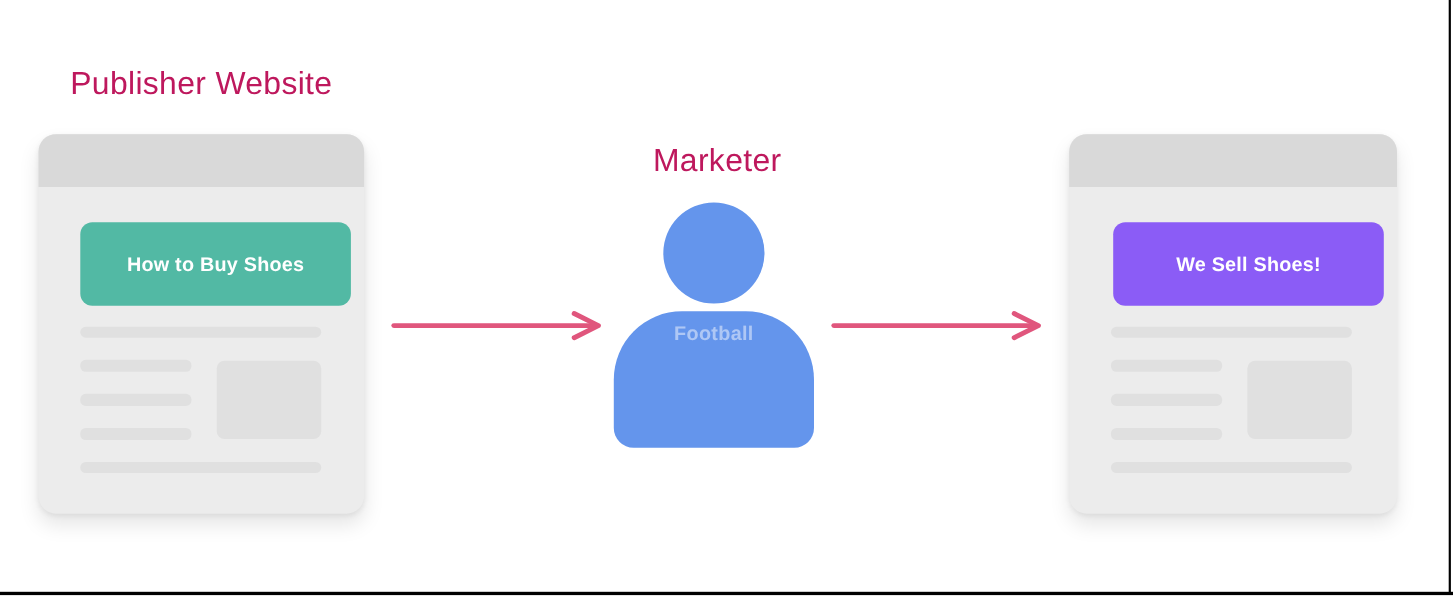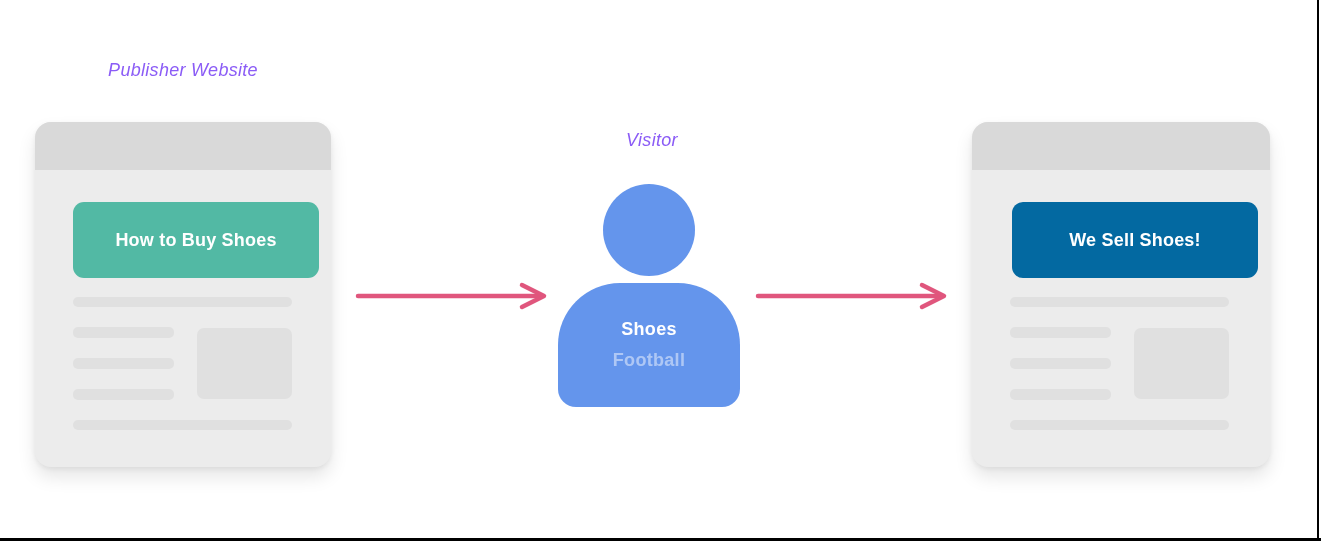--- a/index.html
+++ b/index.html
@@ -15,25 +15,24 @@
   }
 
   
   .right-line  { position: absolute; left: 1317px; top: 0; width: 2px; height: 540px; background: #000; }
   .bottom-line { position: absolute; left: 0; top: 538px; width: 1321px; height: 3px; background: #000; }
 
   
   .section-title {
     position: absolute;
     top: 60px;
-    font-size: 18px;
-    color: #8b5cf6;
+    font-size: 29px;
+    color: #be185d;
     text-align: center;
     letter-spacing: 0.3px;
-    font-style: italic;
   }
   .title-publisher { left: 35px;  width: 296px; }
   .title-visitor   { left: 552px; width: 200px; top: 130px; }
   .title-marketer  { left: 972px; width: 298px; }
 
   
   .site-card {
     position: absolute;
     top: 122px;
     width: 296px;
@@ -62,21 +61,21 @@
     display: flex;
     align-items: center;
     justify-content: center;
     color: #ffffff;
     font-weight: bold;
     font-size: 18px;
     letter-spacing: 0.2px;
     cursor: pointer;
   }
   .ad-teal   { background: #52b9a4; }
-  .ad-purple { background: #0369a1; }
+  .ad-purple { background: #8b5cf6; }
 
   
   .sk { position: absolute; background: #e0e0e0; border-radius: 5px; }
   .sk-full-1  { left: 38px; top: 175px; width: 219px; height: 10px; }
   .sk-short-1 { left: 38px; top: 205px; width: 101px; height: 11px; }
   .sk-short-2 { left: 38px; top: 236px; width: 101px; height: 11px; }
   .sk-short-3 { left: 38px; top: 267px; width: 101px; height: 11px; }
   .sk-block   { left: 162px; top: 206px; width: 95px; height: 71px; border-radius: 7px; }
   .sk-full-2  { left: 38px; top: 298px; width: 219px; height: 10px; }
 
@@ -134,25 +133,24 @@
     <div class="sk sk-short-3"></div>
     <div class="sk sk-block"></div>
     <div class="sk sk-full-2"></div>
   </div>
 
   <svg class="flow-arrow arrow-1" viewBox="0 0 205 30">
     <line class="stroke" x1="6" y1="15" x2="186" y2="15"></line>
     <polyline class="stroke" points="170,4 192,15 170,26"></polyline>
   </svg>
 
-  <div class="section-title title-visitor">Visitor</div>
+  <div class="section-title title-visitor">Marketer</div>
 
   <div class="person-head"></div>
   <div class="person-body">
-    <div class="interest-primary">Shoes</div>
     <div class="interest-secondary">Football</div>
   </div>
 
   <svg class="flow-arrow arrow-2" viewBox="0 0 205 30">
     <line class="stroke" x1="6" y1="15" x2="186" y2="15"></line>
     <polyline class="stroke" points="170,4 192,15 170,26"></polyline>
   </svg>
 
 
   <div class="site-card card-marketer">

